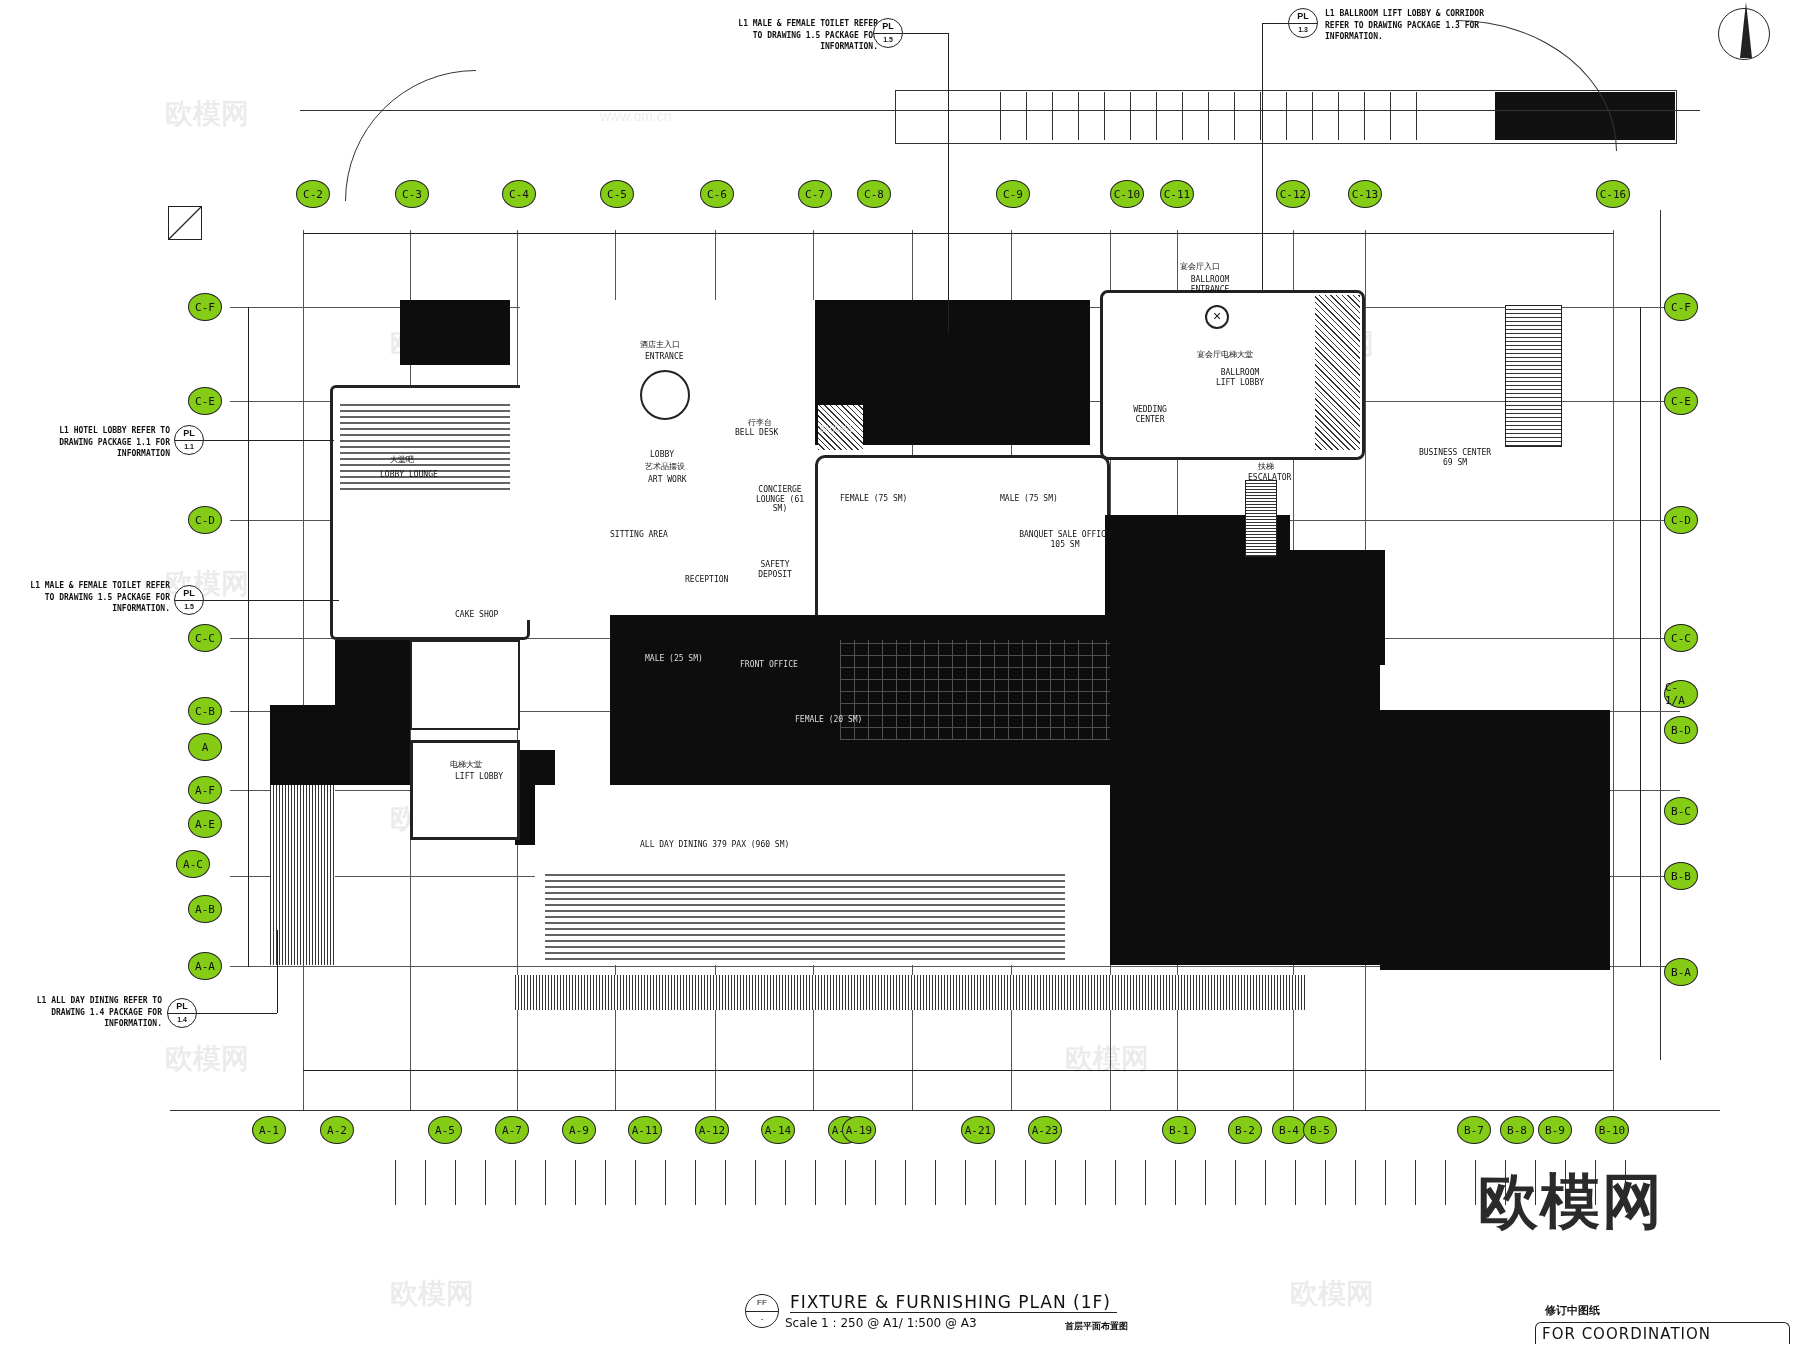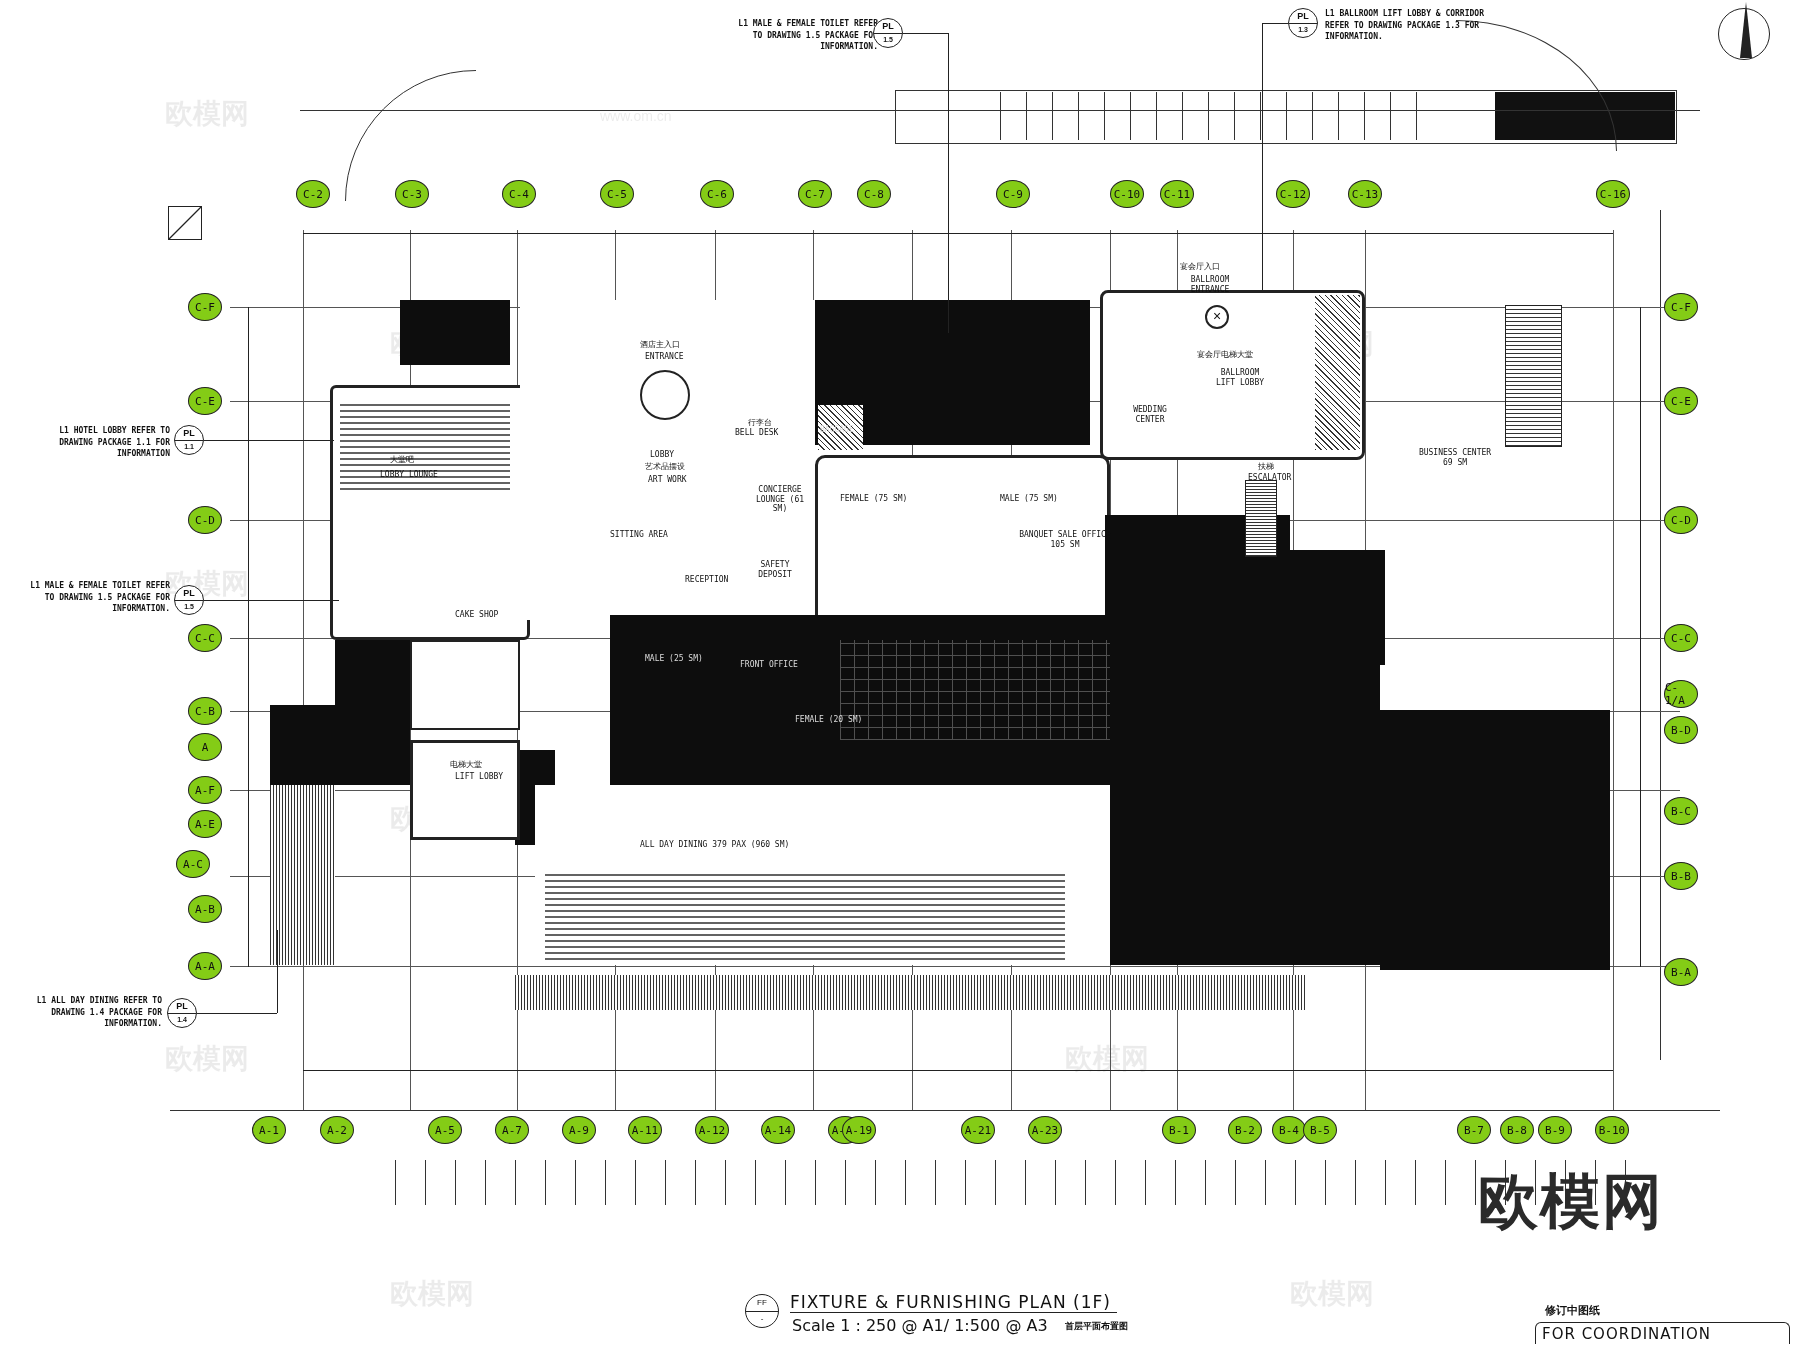--- a/index.html
+++ b/index.html
@@ -15,21 +15,21 @@
   .note{position:absolute;font-size:8px;font-weight:bold;font-family:"DejaVu Sans Mono",monospace;line-height:1.45;}
   .pl{position:absolute;width:30px;height:30px;border:1.5px solid #222;border-radius:50%;background:#fff;box-sizing:border-box;font-size:9px;font-weight:bold;text-align:center;}
   .pl .t{display:block;border-bottom:1px solid #222;line-height:14px;}
   .pl .b{display:block;font-size:7px;line-height:12px;}
   .hatch{position:absolute;background:repeating-linear-gradient(90deg,#333 0 1px,#fff 1px 3px);}
   .hatch2{position:absolute;background:repeating-linear-gradient(45deg,#333 0 1px,#fff 1px 4px);}
   .wm{position:absolute;color:rgba(0,0,0,0.08);font-size:28px;font-weight:bold;white-space:nowrap;}
   .wm2{position:absolute;color:rgba(0,0,0,0.08);font-size:14px;white-space:nowrap;}
   .title-bar{position:absolute;left:745px;top:1292px;}
   .title-main{position:absolute;left:45px;top:0;font-size:17px;letter-spacing:1px;font-family:"DejaVu Sans",sans-serif;white-space:nowrap;border-bottom:1.5px solid #222;padding-right:6px;}
-  .title-scale{position:absolute;left:47px;top:24px;font-size:16px;font-family:"DejaVu Sans",sans-serif;white-space:nowrap;}
+  .title-scale{position:absolute;left:40px;top:24px;font-size:12px;font-family:"DejaVu Sans",sans-serif;white-space:nowrap;}
   .ff{position:absolute;left:0;top:2px;width:34px;height:34px;border:1.5px solid #222;border-radius:50%;box-sizing:border-box;font-size:8px;text-align:center;}
   .ff .t{display:block;border-bottom:1px solid #222;line-height:16px;}
   .ff .b{display:block;line-height:14px;}
   .stamp{position:absolute;left:1535px;top:1322px;width:255px;height:22px;border:1.5px solid #222;border-bottom:none;border-radius:6px 6px 0 0;font-size:15px;font-family:"DejaVu Sans",sans-serif;letter-spacing:1px;padding-left:6px;box-sizing:border-box;line-height:22px;}
   .furn{position:absolute;background:repeating-linear-gradient(0deg,#222 0 2px,#fff 2px 6px),repeating-linear-gradient(90deg,#222 0 2px,transparent 2px 8px);opacity:.7;}
   .brand{position:absolute;left:1478px;top:1162px;font-size:60px;color:#2a2a2a;font-weight:bold;letter-spacing:2px;font-family:"DejaVu Sans",sans-serif;}
 </style>
 </head>
 <body>
 

